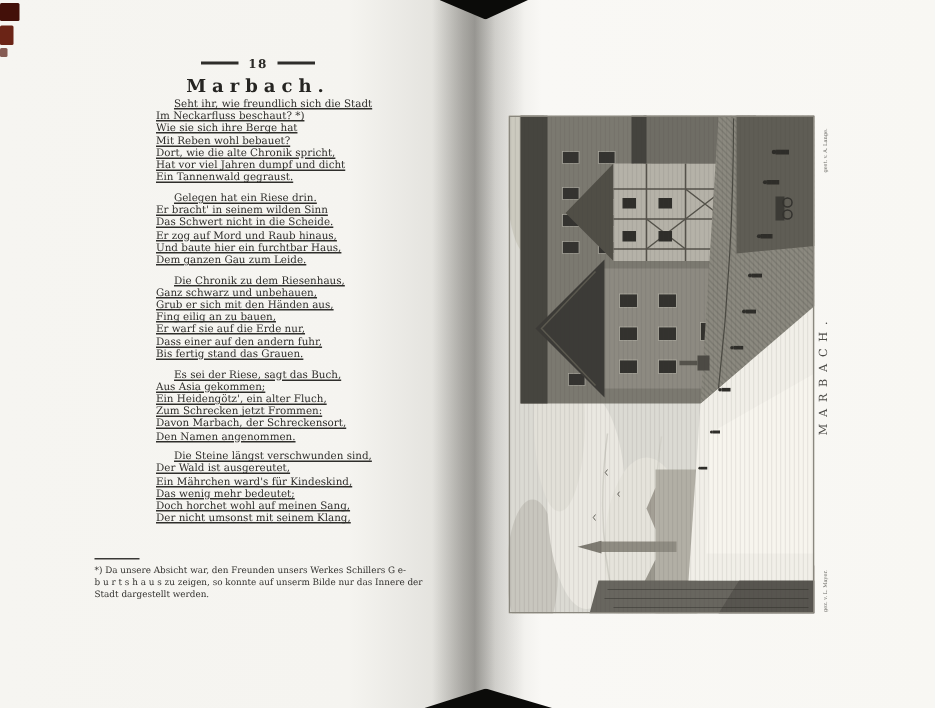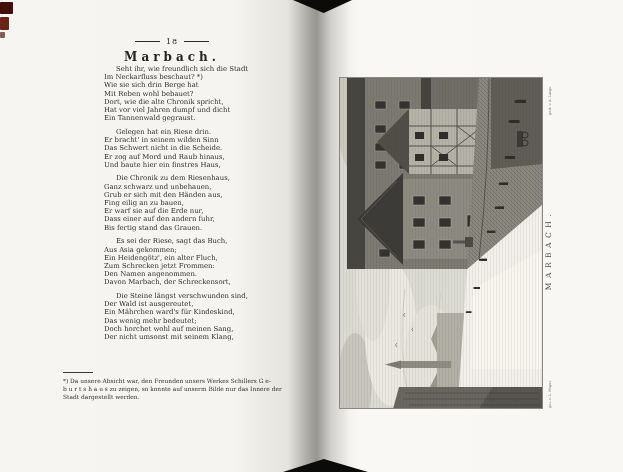--- a/index.html
+++ b/index.html
@@ -16,25 +16,25 @@
     clip-path:polygon(0 0,100% 0,52% 100%);}
   .wedge-bottom{position:absolute;left:283px;top:459px;width:85px;height:13px;background:#0b0b09;
     clip-path:polygon(0 100%,100% 100%,48% 0);}
   .cover-mark{position:absolute;background:#56190f;}
   .cm1{left:0;top:2px;width:13px;height:12px;border-radius:1px;background:#431009;}
   .cm2{left:0;top:17px;width:9px;height:13px;border-radius:1px;background:#6b2416;}
   .cm3{left:0;top:32px;width:5px;height:6px;border-radius:1px;background:#56190f;opacity:.7;}
   
   .pg-header{position:absolute;left:130px;top:37px;width:84px;display:flex;align-items:center;justify-content:center;gap:6px;}
   .pg-header .rule{display:inline-block;width:25px;height:1.4px;background:#2e2d2a;}
-  .pg-number{font-size:8px;font-weight:normal;color:#2b2a27;letter-spacing:1px;}
+  .pg-number{font-size:8px;font-weight:bold;color:#2b2a27;letter-spacing:1px;}
   .poem-title{position:absolute;left:104px;top:50px;width:136px;text-align:center;
     font-size:12px;font-weight:bold;letter-spacing:4px;color:#262522;}
   .poem{position:absolute;left:104px;top:65px;width:145px;font-size:6.9px;line-height:8.2px;color:#2f2e2b;}
-  .stanza{margin:0 0 5.5px 0;}
+  .stanza{margin:0 0 5.5px 0;text-decoration:underline;}
   .stanza .line{display:block;white-space:nowrap;}
   .stanza .line:first-child{text-indent:12px;}
   .footnote{position:absolute;left:63px;top:372px;width:208px;color:#33322f;}
   .footnote .fn-rule{width:30px;height:1px;background:#3a3936;margin-bottom:4px;}
   .footnote .fn-line{display:block;font-size:5.9px;line-height:8.1px;white-space:nowrap;}
   .footnote .fn-line:first-child{text-indent:4px;}
   
   .plate-wrap{position:absolute;left:339px;top:77px;width:204px;height:332px;}
   .plate-inner{position:absolute;left:-64px;top:64px;width:332px;height:204px;transform:rotate(-90deg);}
   .plate-inner svg{display:block;width:332px;height:204px;}
@@ -66,49 +66,50 @@
     <span class="pg-number">18</span>
     <span class="rule"></span>
   </div>
 
   <div class="poem-title">Marbach.</div>
 
   <div class="poem">
     <div class="stanza">
       <span class="line">Seht ihr, wie freundlich sich die Stadt</span>
       <span class="line">Im Neckarfluss beschaut? *)</span>
-      <span class="line">Wie sie sich drin Berge hat</span>
+      <span class="line">Wie sie sich ihre Berge hat</span>
       <span class="line">Mit Reben wohl bebauet?</span>
       <span class="line">Dort, wie die alte Chronik spricht,</span>
       <span class="line">Hat vor viel Jahren dumpf und dicht</span>
       <span class="line">Ein Tannenwald gegraust.</span>
     </div>
     <div class="stanza">
       <span class="line">Gelegen hat ein Riese drin.</span>
       <span class="line">Er bracht' in seinem wilden Sinn</span>
       <span class="line">Das Schwert nicht in die Scheide.</span>
       <span class="line">Er zog auf Mord und Raub hinaus,</span>
-      <span class="line">Und baute hier ein finstres Haus,</span>
+      <span class="line">Und baute hier ein furchtbar Haus,</span>
+      <span class="line">Dem ganzen Gau zum Leide.</span>
     </div>
     <div class="stanza">
       <span class="line">Die Chronik zu dem Riesenhaus,</span>
       <span class="line">Ganz schwarz und unbehauen,</span>
       <span class="line">Grub er sich mit den Händen aus,</span>
       <span class="line">Fing eilig an zu bauen,</span>
       <span class="line">Er warf sie auf die Erde nur,</span>
       <span class="line">Dass einer auf den andern fuhr,</span>
       <span class="line">Bis fertig stand das Grauen.</span>
     </div>
     <div class="stanza">
       <span class="line">Es sei der Riese, sagt das Buch,</span>
       <span class="line">Aus Asia gekommen;</span>
       <span class="line">Ein Heidengötz', ein alter Fluch,</span>
       <span class="line">Zum Schrecken jetzt Frommen:</span>
+      <span class="line">Davon Marbach, der Schreckensort,</span>
       <span class="line">Den Namen angenommen.</span>
-      <span class="line">Davon Marbach, der Schreckensort,</span>
     </div>
     <div class="stanza">
       <span class="line">Die Steine längst verschwunden sind,</span>
       <span class="line">Der Wald ist ausgereutet,</span>
       <span class="line">Ein Mährchen ward's für Kindeskind,</span>
       <span class="line">Das wenig mehr bedeutet;</span>
       <span class="line">Doch horchet wohl auf meinen Sang,</span>
       <span class="line">Der nicht umsonst mit seinem Klang,</span>
     </div>
   </div>

